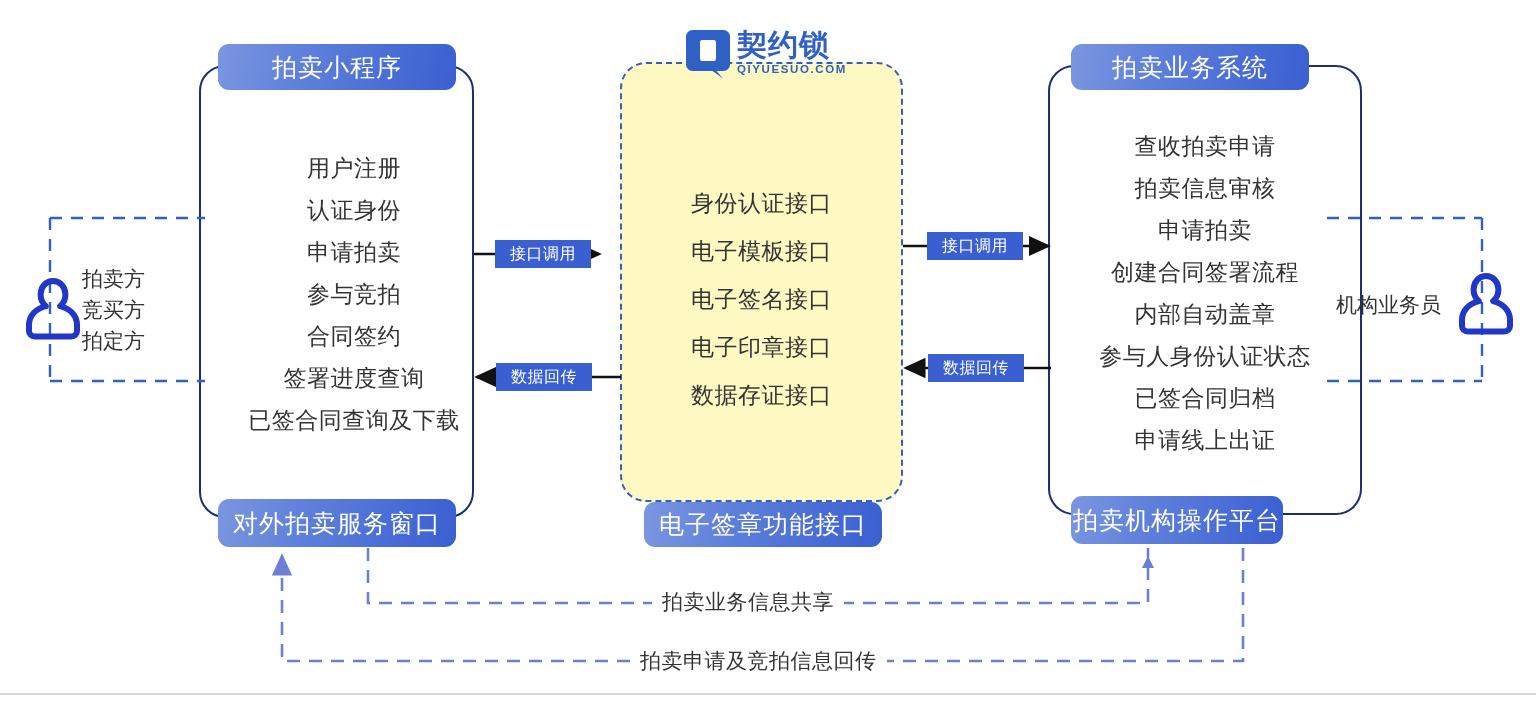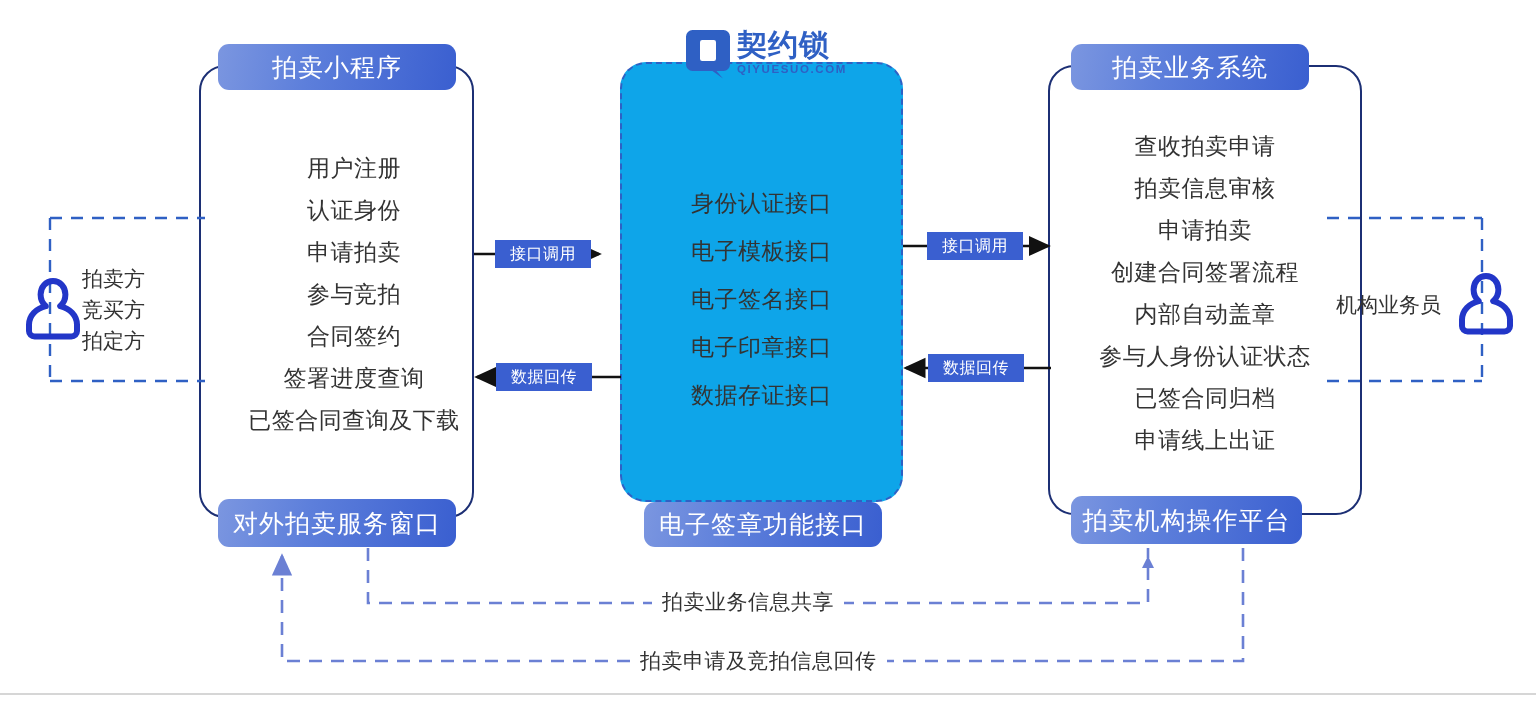--- a/index.html
+++ b/index.html
@@ -9,21 +9,21 @@
     color:#2b2b2b;
   }
   #stage{position:absolute;left:0;top:0;width:1536px;height:711px;}
 
   
   .panel{position:absolute;box-sizing:border-box;}
   .panel.solid{
     border:2.5px solid #1c2f74;border-radius:26px;background:#fff;
   }
   .panel.dashed{
-    border:2.5px dashed #2f60c4;border-radius:26px;background:#0ea5e9;
+    border:2.5px dashed #2f60c4;border-radius:26px;background:#fef9c3;
   }
   .panel-list{
     position:absolute;left:0;right:0;
     display:flex;flex-direction:column;align-items:center;
     gap:0px;
   }
   .panel-list .row{
     font-size:23px;line-height:42px;color:#333;white-space:nowrap;
     letter-spacing:.5px;
   }
@@ -177,21 +177,21 @@
       <div class="row">拍卖信息审核</div>
       <div class="row">申请拍卖</div>
       <div class="row">创建合同签署流程</div>
       <div class="row">内部自动盖章</div>
       <div class="row">参与人身份认证状态</div>
       <div class="row">已签合同归档</div>
       <div class="row">申请线上出证</div>
     </div>
   </div>
   <div class="badge" style="left:1071px;top:44px;width:238px;height:46px;">拍卖业务系统</div>
-  <div class="badge" style="left:1071px;top:496px;width:231px;height:48px;">拍卖机构操作平台</div>
+  <div class="badge" style="left:1071px;top:496px;width:212px;height:48px;">拍卖机构操作平台</div>
 
   <div class="flowlabel" style="left:495px;top:240px;width:96px;height:28px;">接口调用</div>
   <div class="flowlabel" style="left:496px;top:363px;width:96px;height:28px;">数据回传</div>
   <div class="flowlabel" style="left:927px;top:232px;width:96px;height:28px;">接口调用</div>
   <div class="flowlabel" style="left:928px;top:354px;width:96px;height:28px;">数据回传</div>
 
   <div class="actor" style="left:24px;top:263px;">
     <svg class="usericon" viewBox="0 0 58 70" xmlns="http://www.w3.org/2000/svg">
       <path d="M29,6 C36.2,6 41.4,12.0 41.4,19.6 C41.4,24.4 39.3,28.6 36.2,31.1
                C45.6,33.4 53,40.4 53,49.8 L53,56 C53,59 50.5,61.4 47.4,61.4

